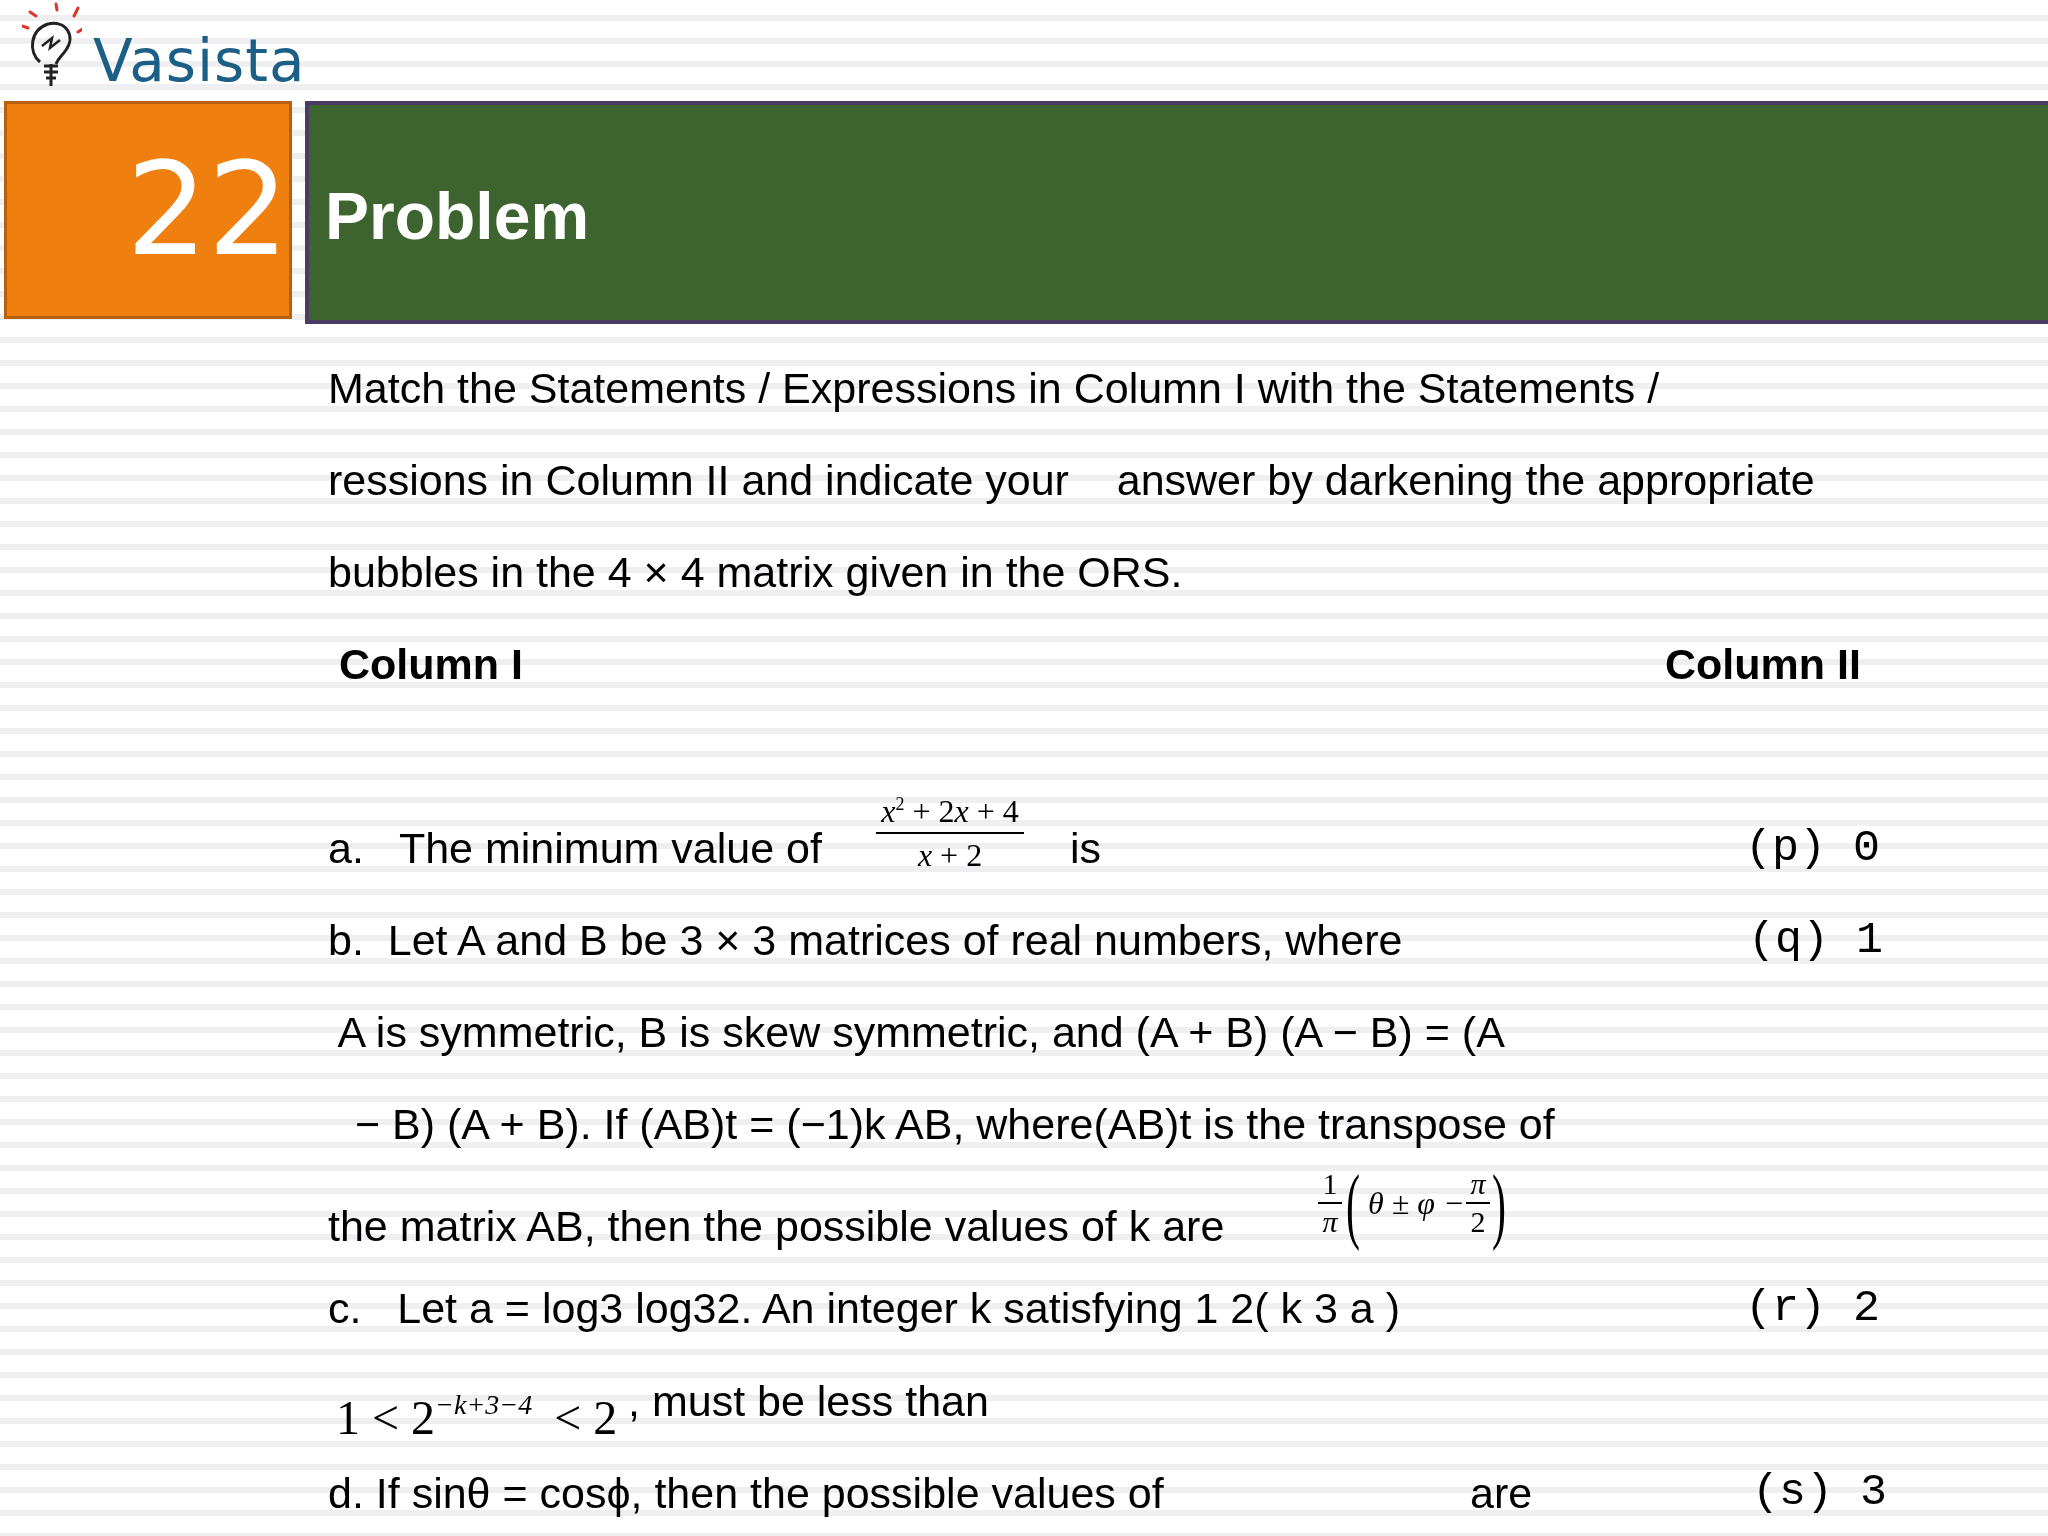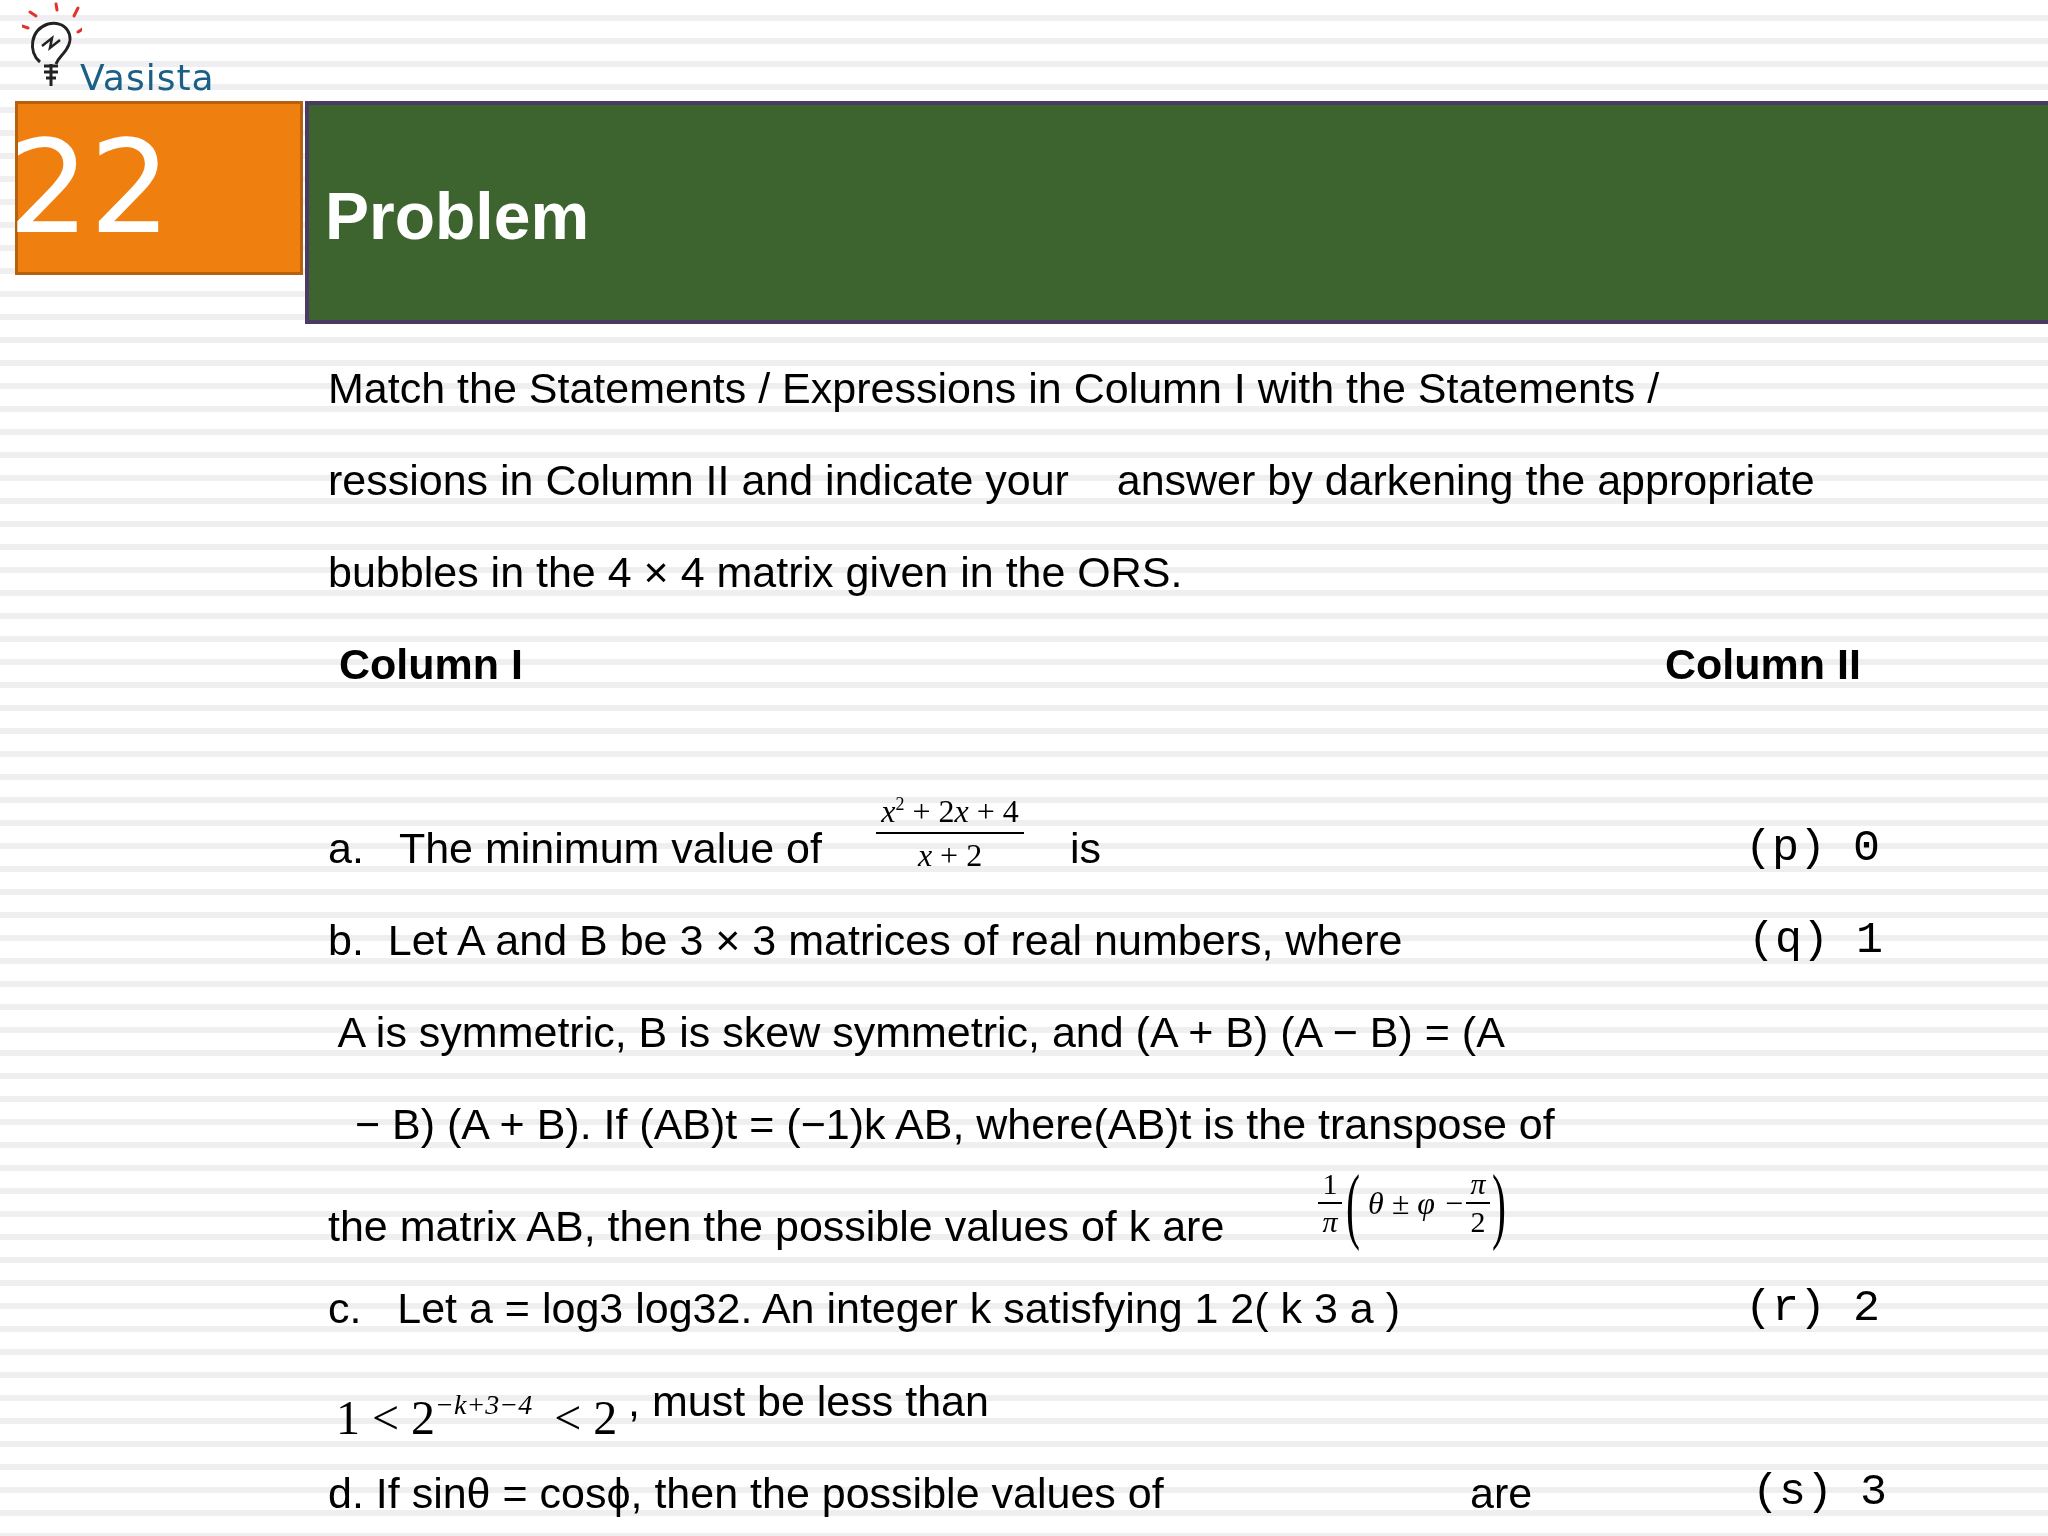--- a/index.html
+++ b/index.html
@@ -26,41 +26,40 @@
     }
     .logo {
       position: absolute;
       left: 22px;
       top: 2px;
       width: 260px;
       height: 92px;
     }
     .logo-text {
       position: absolute;
-      left: 58px;
+      left: 71px;
       top: 30px;
       font-family: "DejaVu Sans", sans-serif;
-      font-size: 36px;
+      font-size: 58px;
       color: #1b5f86;
       letter-spacing: 1px;
       line-height: 1;
-      margin-top: 28px;
     }
     .num-box {
       position: absolute;
-      left: 15px;
+      left: 4px;
       top: 101px;
       width: 288px;
-      height: 174px;
+      height: 218px;
       background: #ef7f0e;
       border: 3px solid #b7600d;
       box-sizing: border-box;
       display: flex;
       align-items: center;
-      justify-content: flex-start;
+      justify-content: flex-end;
     }
     .num-box span {
       color: #ffffff;
       font-size: 128px;
       font-family: "DejaVu Sans", sans-serif;
       line-height: 1;
       margin-left: -10px;
     }
     .title-box {
       position: absolute;

